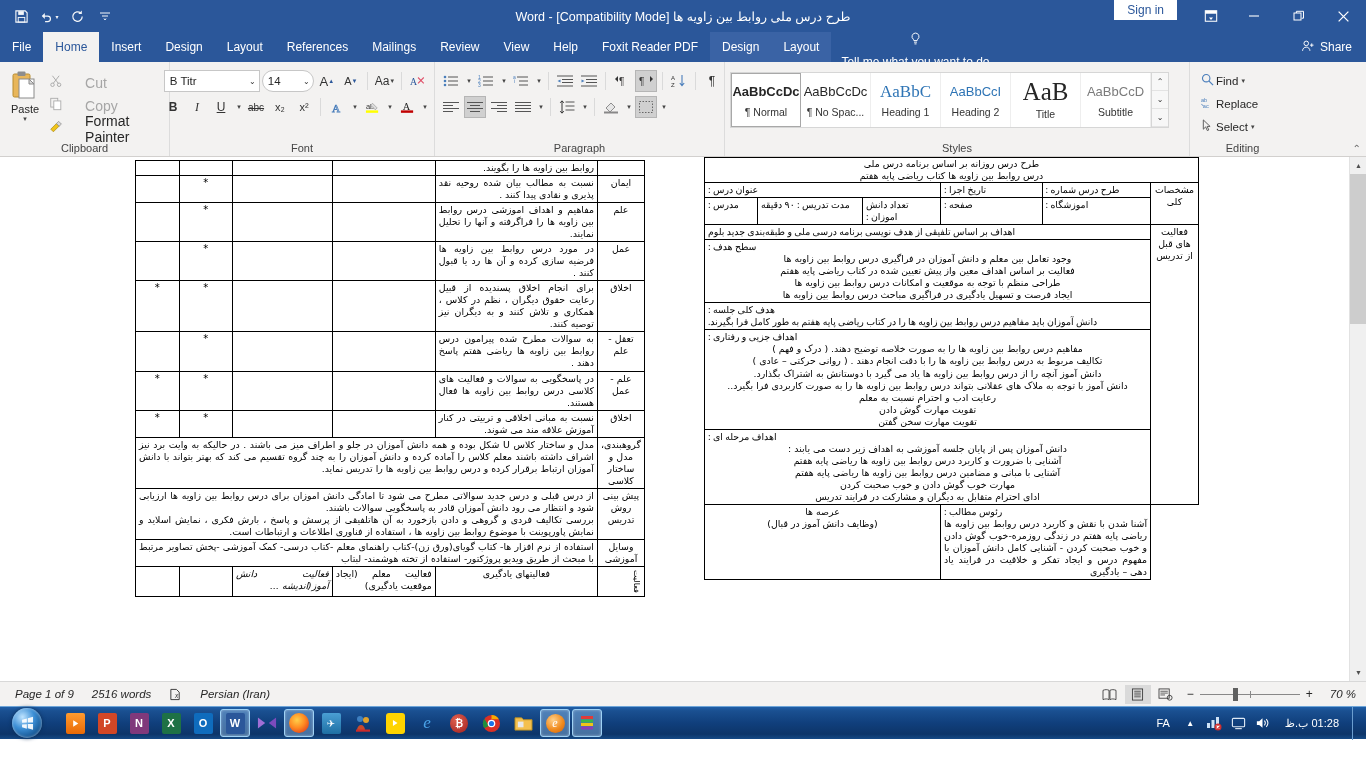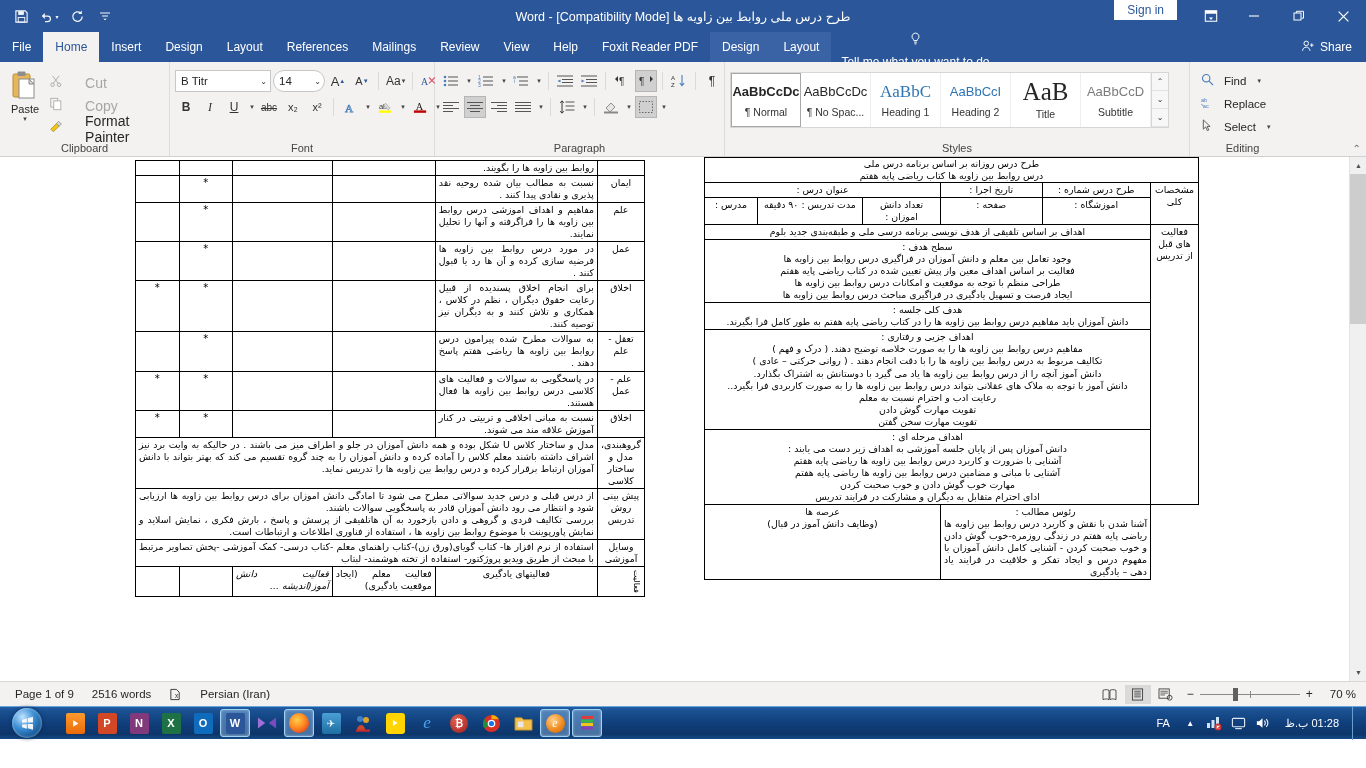--- a/index.html
+++ b/index.html
@@ -130,21 +130,21 @@
   .gal-scroll {
     width: 17px; display: flex; flex-direction: column; border-left: 1px solid #d6d6d6;
   }
   .gal-scroll div {
     flex: 1; display: flex; align-items: center; justify-content: center;
     font-size: 8px; color: #333; border-bottom: 1px solid #e3e3e3; background: #f7f7f7;
   }
 
   
   .edit-item {
-    display: flex; align-items: center; gap: 10px; height: 23px;
+    display: flex; align-items: center; gap: 2px; height: 23px;
     font-size: 11.5px; padding: 0 6px; color: #262626;
   }
 
   #ribbon-collapse {
     position: absolute; right: 5px; bottom: 2px; font-size: 10px; color: #666;
   }
 
   
   #docarea {
     position: relative; height: 524px; background: #ffffff; overflow: hidden;
@@ -173,35 +173,35 @@
     position: absolute; border-collapse: collapse;
     direction: rtl; font-size: 9.4px; color: #000;
     font-family: "DejaVu Sans", sans-serif;
     line-height: 1.28;
   }
   .doc-tbl td {
     border: 1px solid #000; padding: 1px 3px; vertical-align: top;
   }
   .ctr { text-align: center; }
   .jus { text-align: justify; }
-  .rt  { text-align: center; }
+  .rt  { text-align: left; font-family: Liberation Serif, serif; }
 
   #tbl-right { top: 0px; right: 150px; width: 495px; }
   #tbl-left  { top: 3px; left: 135px; width: 510px; }
 
   .star { text-align: center; font-size: 10px; }
   .cell-label { text-align: center; }
 
   
   #status {
     height: 25px; background: #f3f2f1; border-top: 1px solid #d8d8d8;
     display: flex; align-items: center; font-size: 11.5px; color: #262626;
     padding: 0 6px;
   }
-  .st-item { padding: 0 9px; display: flex; align-items: center; gap: 5px; }
+  .st-item { padding: 0 9px; display: flex; align-items: center; gap: 5px; font-style: italic; }
   .st-right { margin-left: auto; display: flex; align-items: center; gap: 2px; }
   .view-btn {
     width: 26px; height: 19px; display: flex; align-items: center;
     justify-content: center; color: #333; font-size: 12px;
   }
   .view-btn.on { background: #dadada; }
   #zoom-slider {
     display: flex; align-items: center; gap: 6px; margin: 0 6px; font-size: 12px;
   }
   .zs-track { width: 100px; height: 1px; background: #888; position: relative; }
@@ -391,21 +391,21 @@
               </svg>
           </span>
           <span>Format Painter</span>
         </div>
       </div>
     </div>
     <div class="grp-name">Clipboard</div>
   </div>
 
   <div class="grp" style="width:265px;">
-    <div class="grp-body" style="flex-direction:column;align-items:flex-start;padding-top:5px;">
+    <div class="grp-body" style="flex-direction:column;align-items:flex-end;padding-top:5px;">
       <div class="row">
         <div class="combo" style="width:96px;">
           <span class="cv">B Titr</span>
           <span class="car">⌄</span>
         </div>
         <div class="combo" style="width:52px;border-radius:11px;">
           <span class="cv">14</span>
           <span class="car">⌄</span>
         </div>
         <div class="ibtn">

